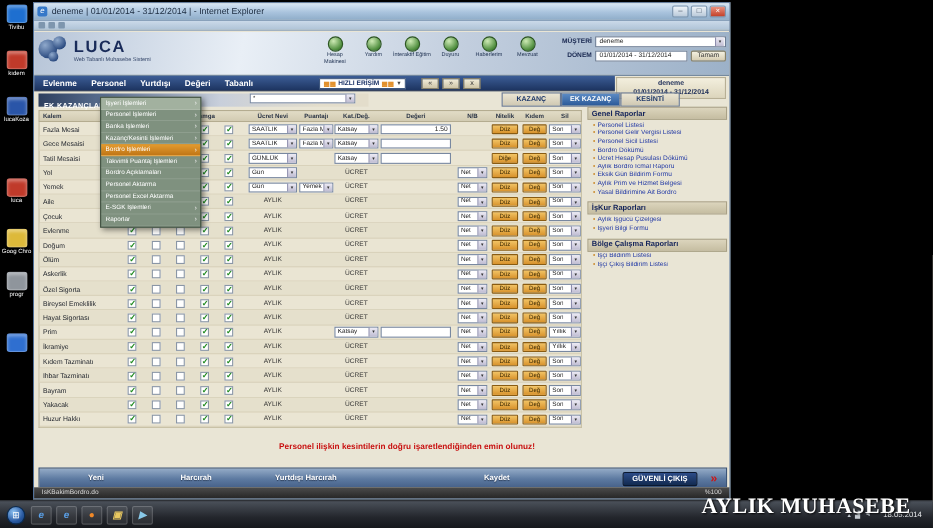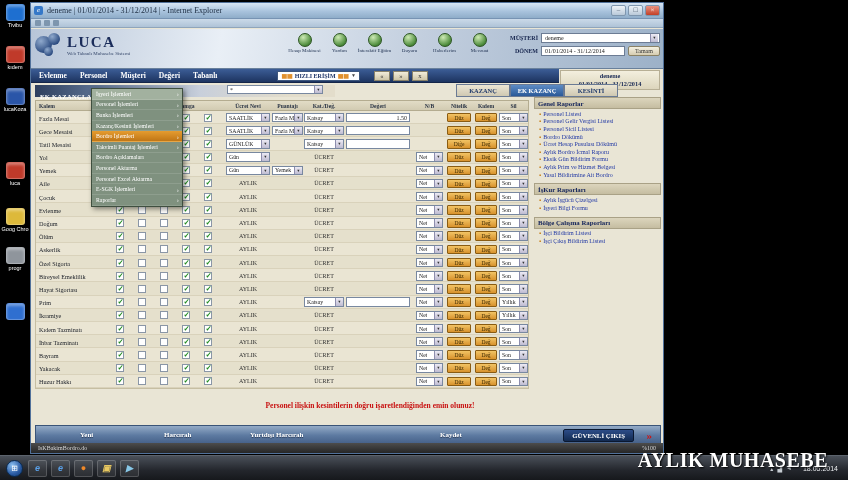--- a/index.html
+++ b/index.html
@@ -6,21 +6,21 @@
   html,body{width:848px;height:480px;}
   body{background:#000;font-family:"Liberation Sans",sans-serif;position:relative;overflow:hidden;}
 
   
   #desktop-icons{position:absolute;left:0;top:2px;width:30px;z-index:2;}
   .dicon{display:flex;flex-direction:column;align-items:center;cursor:default;}
   .dic{width:19px;height:17px;border-radius:3px;border:1px solid rgba(255,255,255,.25);box-shadow:inset 0 2px 3px rgba(255,255,255,.35);}
   .dlb{font-size:5.5px;color:#fff;margin-top:1px;max-width:28px;text-align:center;line-height:1.1;text-shadow:0 1px 1px #000;}
 
   
-  .ie-window{position:absolute;left:30px;top:2px;width:634px;height:452px;background:#e9e5d5;border:1px solid #51719a;box-shadow:2px 3px 10px rgba(0,0,0,.7);font-family:Liberation Serif, serif;}
+  .ie-window{position:absolute;left:30px;top:2px;width:634px;height:452px;background:#e9e5d5;border:1px solid #51719a;box-shadow:2px 3px 10px rgba(0,0,0,.7);}
   .titlebar{height:16px;background:linear-gradient(#d8e6f4,#a9c3dd 55%,#8fadc9);display:flex;align-items:center;padding:0 3px;border-bottom:1px solid #7793b3;}
   .favicon{width:9px;height:9px;background:#3578c8;border-radius:2px;color:#fff;font-size:7px;line-height:9px;text-align:center;font-style:italic;}
   .wtitle{font-size:8px;color:#1c2c40;margin-left:4px;flex:1;white-space:nowrap;overflow:hidden;}
   .winbtns{display:flex;gap:2px;}
   .wb{width:15px;height:11px;background:linear-gradient(#eef3f8,#b9c9d9);border:1px solid #7e96ae;font-size:7px;line-height:9px;text-align:center;color:#3c4c5e;border-radius:2px;}
   .wb.close{background:linear-gradient(#ea9280,#c23f27);color:#fff;}
   .toolbar{height:9px;background:linear-gradient(#cbdae9,#afc3d7);border-bottom:1px solid #8fa5bb;display:flex;align-items:center;gap:3px;padding:0 4px;}
   .tbic{width:6px;height:6px;background:#7e96ae;border-radius:1px;}
 
   .page{position:absolute;top:26px;left:0;right:0;bottom:10px;background:#e9e5d5;overflow:hidden;}
@@ -219,21 +219,21 @@
             </span>
             <span class="tamam">Tamam</span>
           </div>
         </div>
       </div>
 
       <div class="navbar">
         <div id="nav-items">
             <div class="nav-item">Evlenme</div>
             <div class="nav-item">Personel</div>
-            <div class="nav-item">Müşteri</div>
+            <div class="nav-item">Yurtdışı</div>
             <div class="nav-item">Değeri</div>
             <div class="nav-item">Tabanlı</div>
           </div>
         <div class="quick">
           <span class="grid-ic">▦▦</span>
           <span>HIZLI ERİŞİM</span>
           <span class="grid-ic">▦▦</span>
           <span class="qarr">▼</span>
         </div>
         <div id="nav-buttons">

